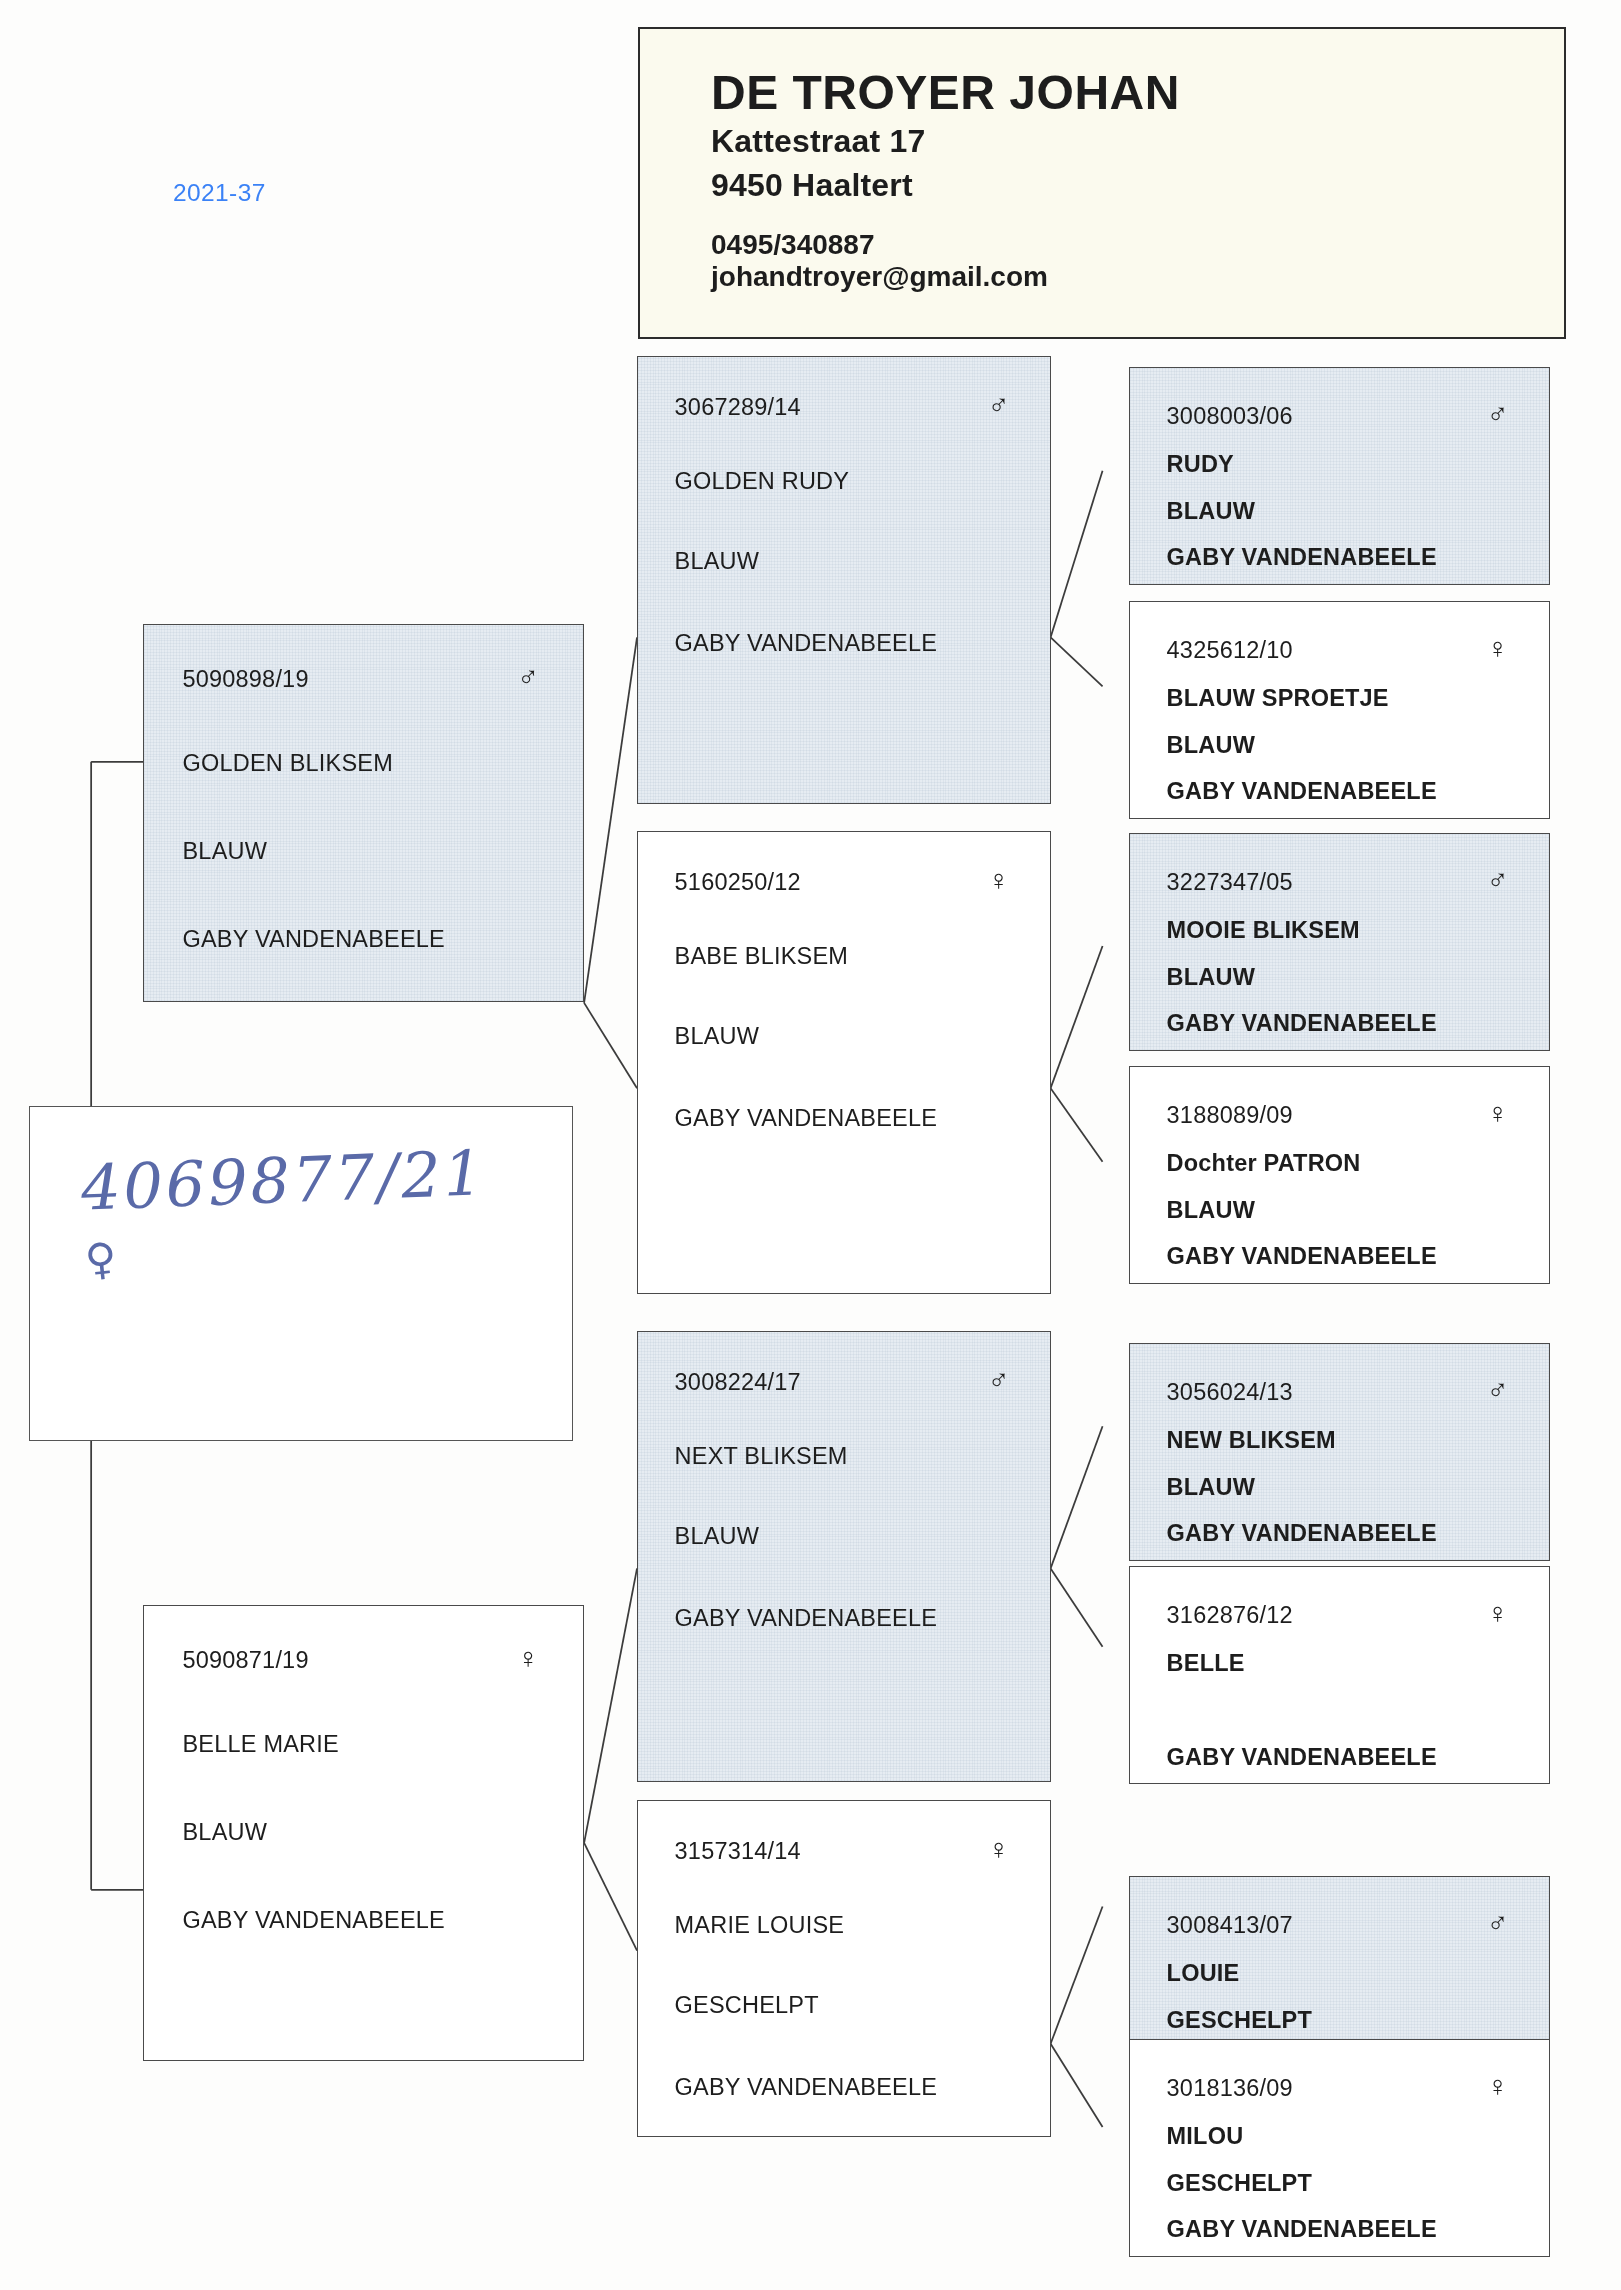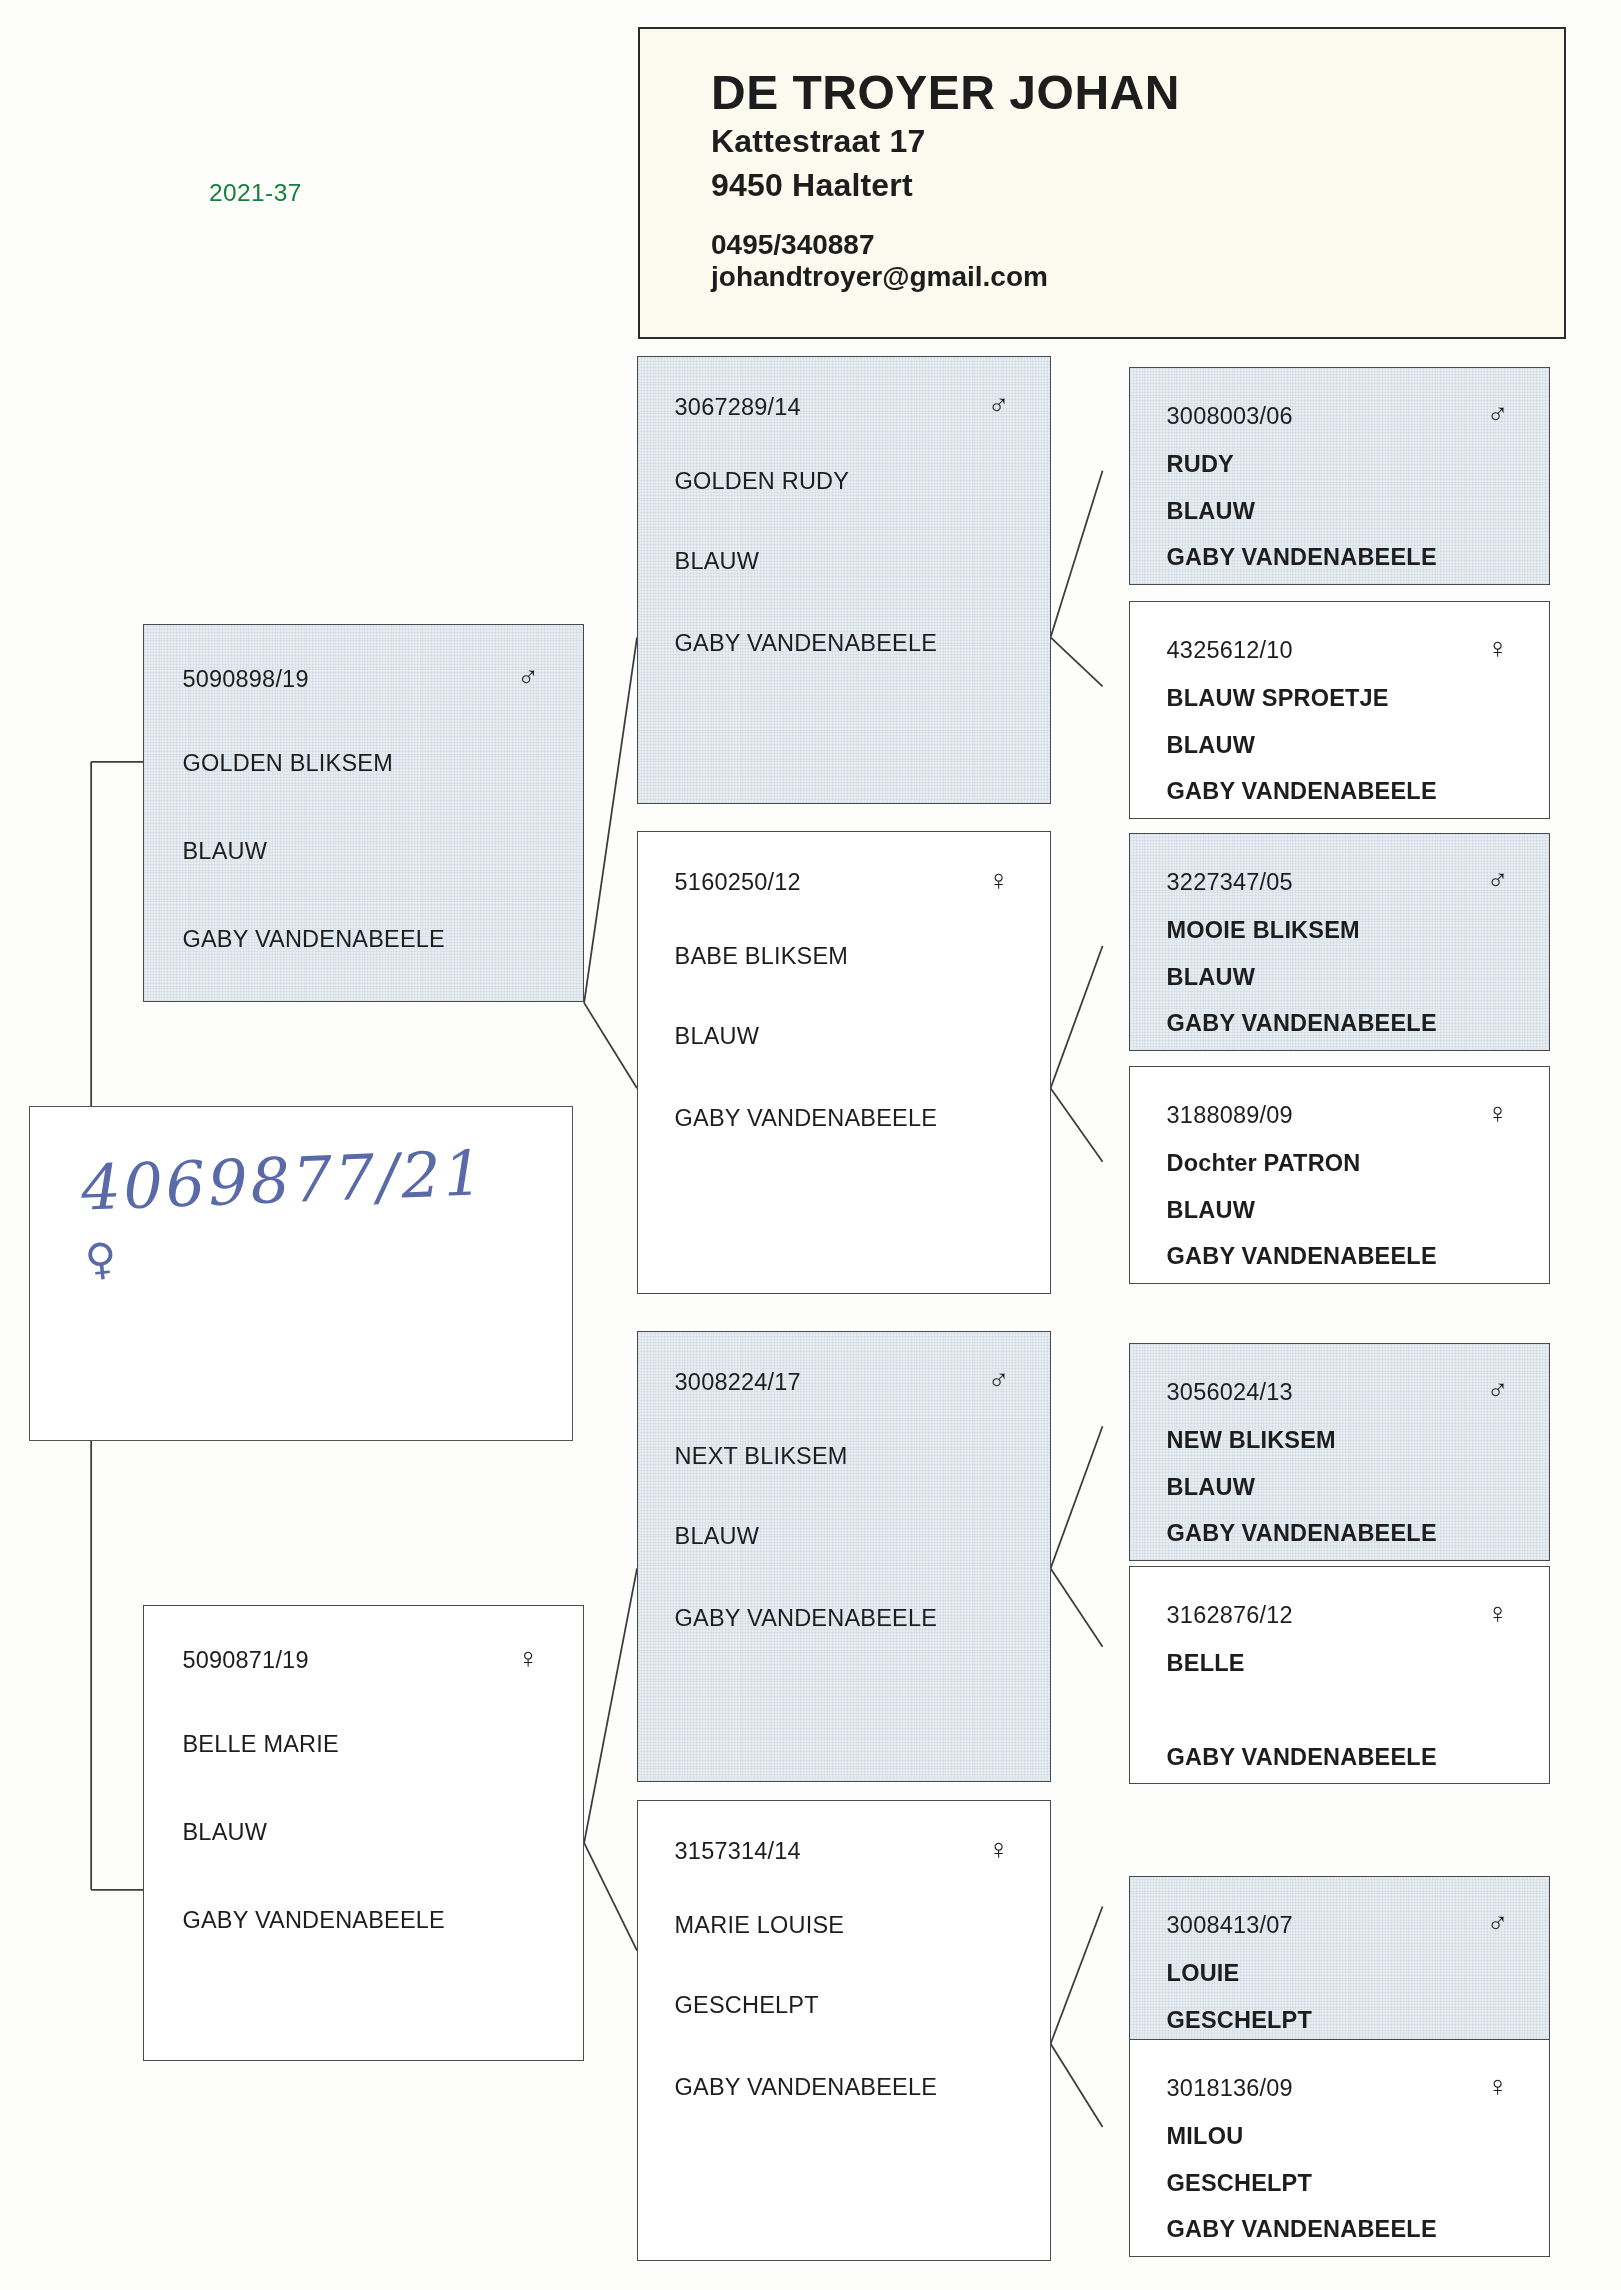--- a/index.html
+++ b/index.html
@@ -9,21 +9,21 @@
     font-family:"Liberation Sans", sans-serif;
     color:#1d1d1d;
     overflow:hidden;
   }
   
   #sheet{position:absolute;inset:0;background:#fdfdfc;}
 
   
   #ref{
     position:absolute;left:173px;top:179px;
-    font-size:24.5px;color:#15803d;letter-spacing:0.4px;margin-left:36px;
+    font-size:24.5px;color:#3b82f6;letter-spacing:0.4px;
   }
 
   
   #owner{
     position:absolute;left:638px;top:26.5px;width:928px;height:312px;
     background:#fbfaee;border:2px solid #2c2c2c;
     box-sizing:border-box;padding:37px 0 0 71px;
   }
   #owner .nm{font-size:48px;font-weight:bold;letter-spacing:0.5px;line-height:1.12;}
   #owner .ln{font-size:32px;font-weight:bold;line-height:1.38;letter-spacing:0.2px;}
@@ -188,21 +188,21 @@
     <span class="ring">3008224/17</span>
     <span class="sex">♂</span>
   </div>
   <div class="body">
     <div class="nm2">NEXT BLIKSEM</div>
     <div class="nm2 c2">BLAUW</div>
     <div class="nm2 c3">GABY VANDENABEELE</div>
   </div>
 </div>
 
-<div class="box plain g2" style="left:637px;top:1800px;width:414px;height:461px;">
+<div class="box plain g2" style="left:637px;top:1800px;width:414px;height:337px;">
   <div class="hdr">
     <span class="ring">3157314/14</span>
     <span class="sex">♀</span>
   </div>
   <div class="body">
     <div class="nm2">MARIE LOUISE</div>
     <div class="nm2 c2">GESCHELPT</div>
     <div class="nm2 c3">GABY VANDENABEELE</div>
   </div>
 </div>

